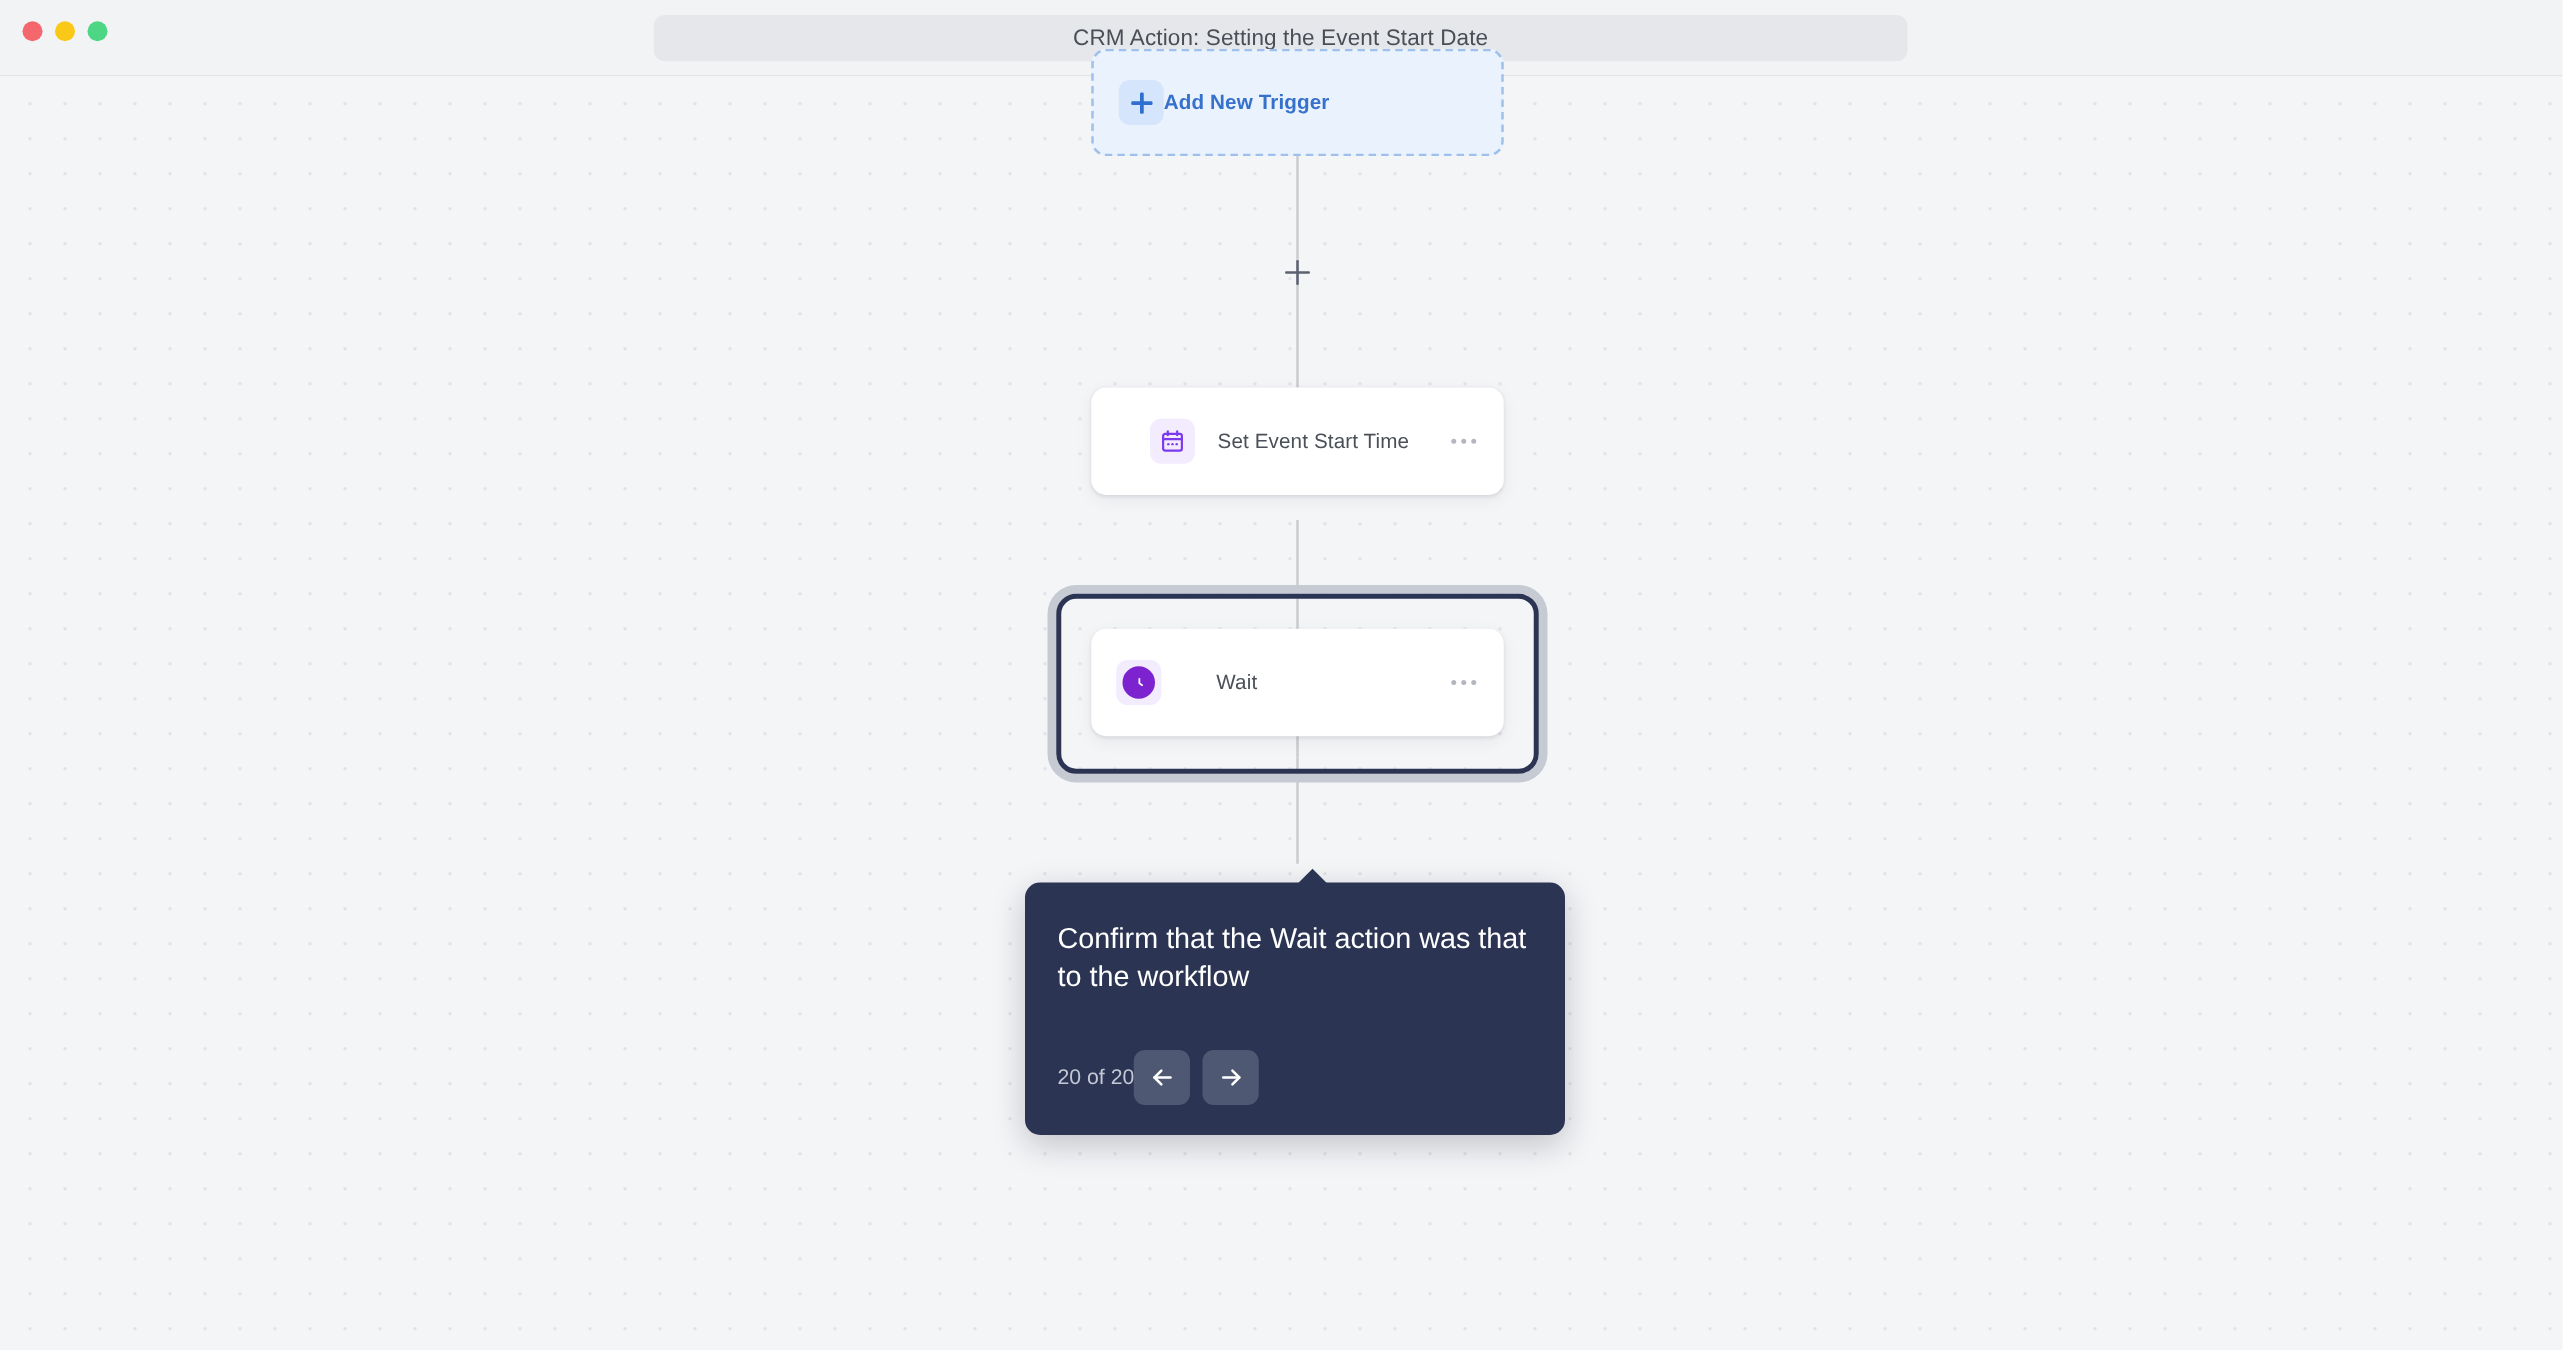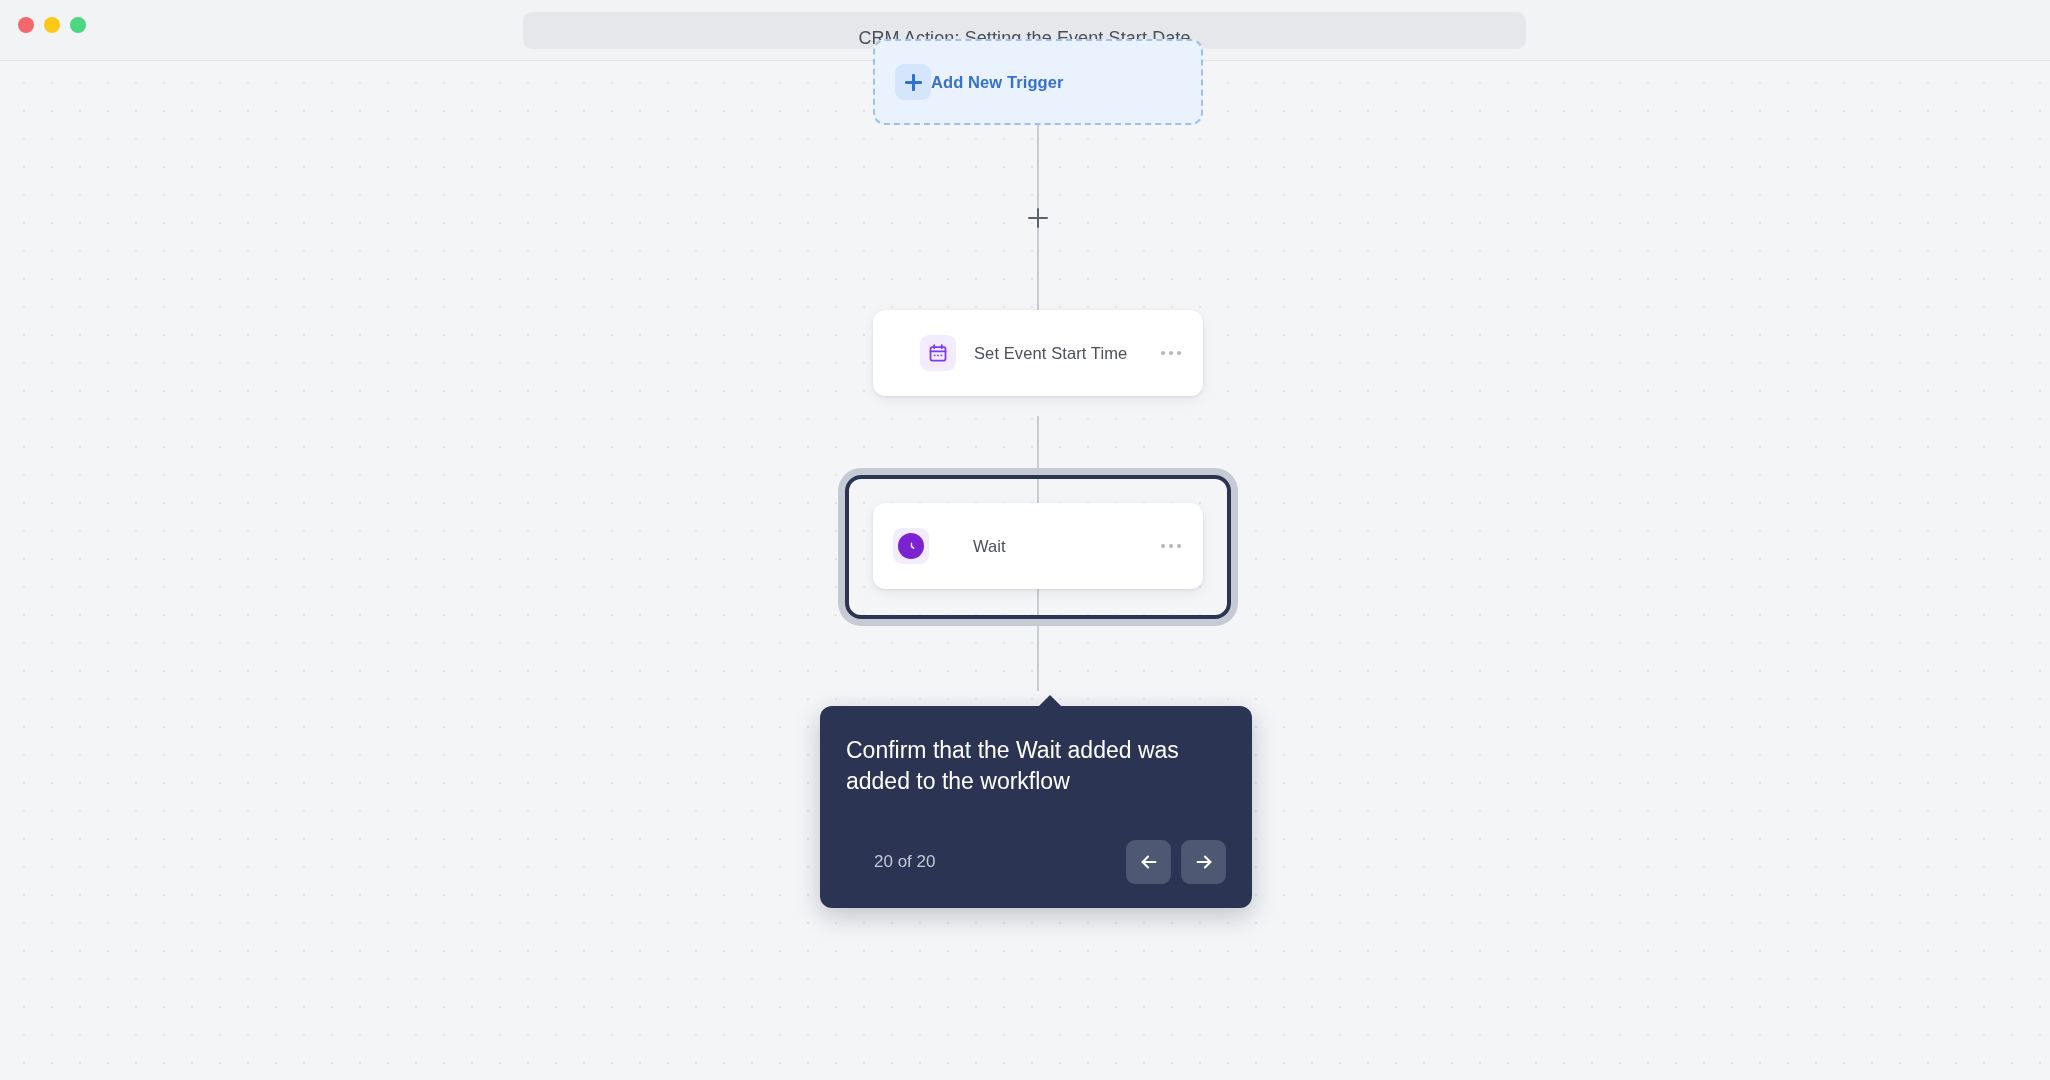--- a/index.html
+++ b/index.html
@@ -50,21 +50,21 @@
 
   .title-pill {
     position: absolute;
     left: 523px;
     top: 12px;
     width: 1003px;
     height: 37px;
     background: #e5e7ea;
     border-radius: 9px;
     display: flex;
-    align-items: flex-end;
+    align-items: center;
     justify-content: center;
   }
   .title-pill span {
     font-size: 18px;
     color: #4a4f57;
     letter-spacing: 0.1px;
   }
 
   
   .canvas {
@@ -255,23 +255,21 @@
   }
   .tooltip-text {
     font-size: 23px;
     line-height: 1.36;
     color: #ffffff;
     font-weight: normal;
   }
   .tooltip-footer {
     display: flex;
     align-items: center;
-    justify-content: space-between;
     margin-top: 42px;
-    margin-left: 28px;
   }
   .tooltip-counter {
     font-size: 17px;
     color: #c3c8d4;
   }
   .tooltip-nav {
     display: flex;
     gap: 10px;
   }
   .nav-btn {
@@ -355,21 +353,21 @@
       <span class="card-label">Wait</span>
       <span class="dots-menu">
         <i></i>
           <i></i>
           <i></i>
       </span>
     </div>
 
     <div class="tooltip">
       <div class="tooltip-arrow"></div>
-      <div class="tooltip-text">Confirm that the Wait added was added to the workflow</div>
+      <div class="tooltip-text">Confirm that the Wait action was that to the workflow</div>
       <div class="tooltip-footer">
         <div class="tooltip-counter">20 of 20</div>
         <div class="tooltip-nav">
           <button class="nav-btn">
             <svg viewBox="0 0 24 24" fill="none" stroke="#ffffff" stroke-width="2.2" stroke-linecap="round" stroke-linejoin="round">
               <line x1="19" y1="12" x2="5" y2="12"></line>
               <polyline points="11,6 5,12 11,18"></polyline>
             </svg>
           </button>
           <button class="nav-btn">

